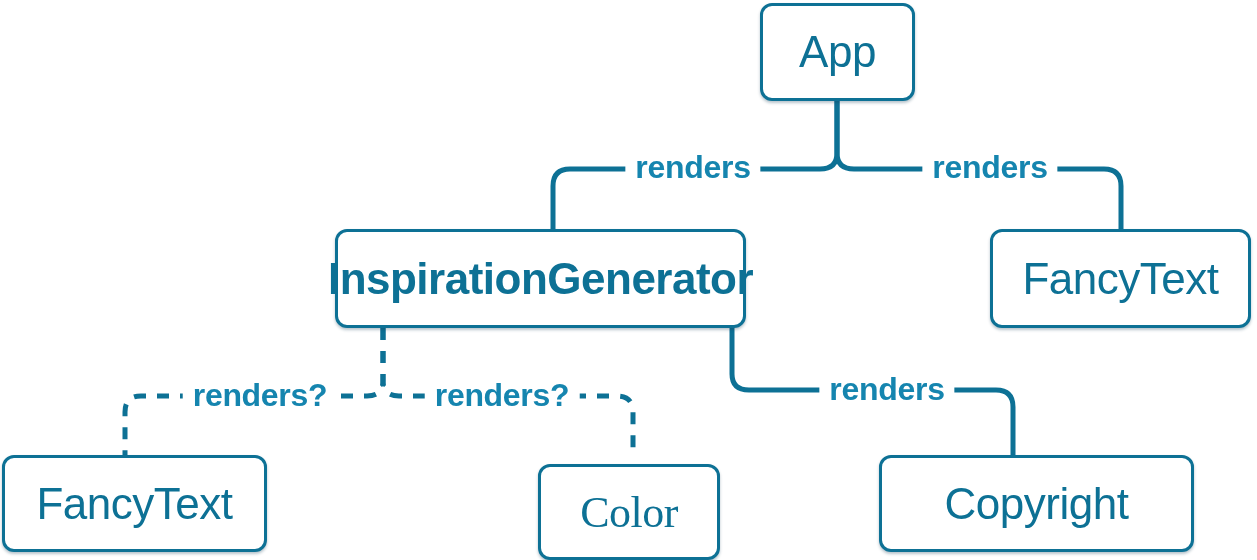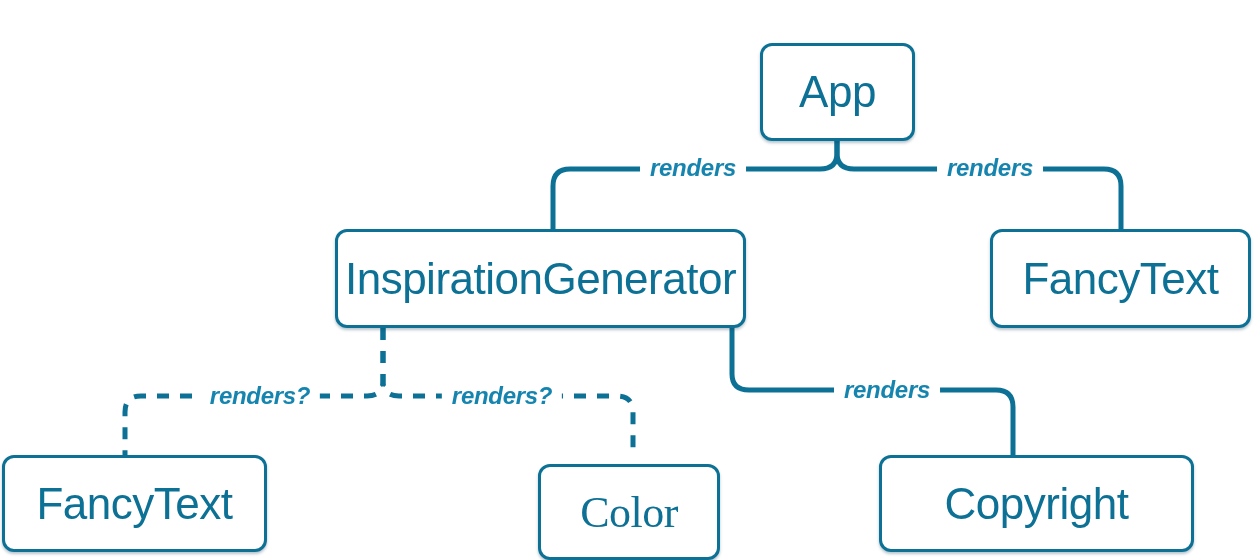--- a/index.html
+++ b/index.html
@@ -49,27 +49,26 @@
     font-size: 44px;
     font-weight: 500;
     letter-spacing: -0.5px;
     white-space: nowrap;
   }
   .edge-label {
     position: absolute;
     transform: translate(-50%, -50%);
     background: var(--page-bg);
     color: var(--label);
-    font-size: 24px;
+    font-size: 32px;
     font-weight: 600;
     letter-spacing: -0.3px;
     padding: 0 10px;
     white-space: nowrap;
     line-height: 1.1;
-    font-style: italic;
   }
 </style>
 </head>
 <body>
 
 <div class="canvas">
 
   <svg class="edges" viewBox="0 0 1257 560">
     <path d="M 837 101 V 153 Q 837 169 820 169 H 570 Q 553 169 553 186 V 229"></path>
     <path d="M 837 101 V 153 Q 837 169 854 169 H 1104 Q 1121 169 1121 186 V 229"></path>
@@ -81,25 +80,25 @@
   <div class="edge-label" style="left:693px; top:168px;">renders</div>
 
   <div class="edge-label" style="left:990px; top:168px;">renders</div>
 
   <div class="edge-label" style="left:887px; top:390px;">renders</div>
 
   <div class="edge-label" style="left:260px; top:396px;">renders?</div>
 
   <div class="edge-label" style="left:502px; top:396px;">renders?</div>
 
-  <div class="node" style="left:760px; top:3px; width:155px; height:98px;margin-top:40px;">
+  <div class="node" style="left:760px; top:3px; width:155px; height:98px;">
     <span>App</span>
   </div>
 
-  <div class="node" style="left:335px; top:229px; width:411px; height:99px;">
+  <div class="node" style="left:335px; top:229px; width:411px; height:99px;font-weight:bold;">
     <span>InspirationGenerator</span>
   </div>
 
   <div class="node" style="left:990px; top:229px; width:261px; height:99px;">
     <span>FancyText</span>
   </div>
 
   <div class="node" style="left:2px; top:455px; width:265px; height:97px;">
     <span>FancyText</span>
   </div>

